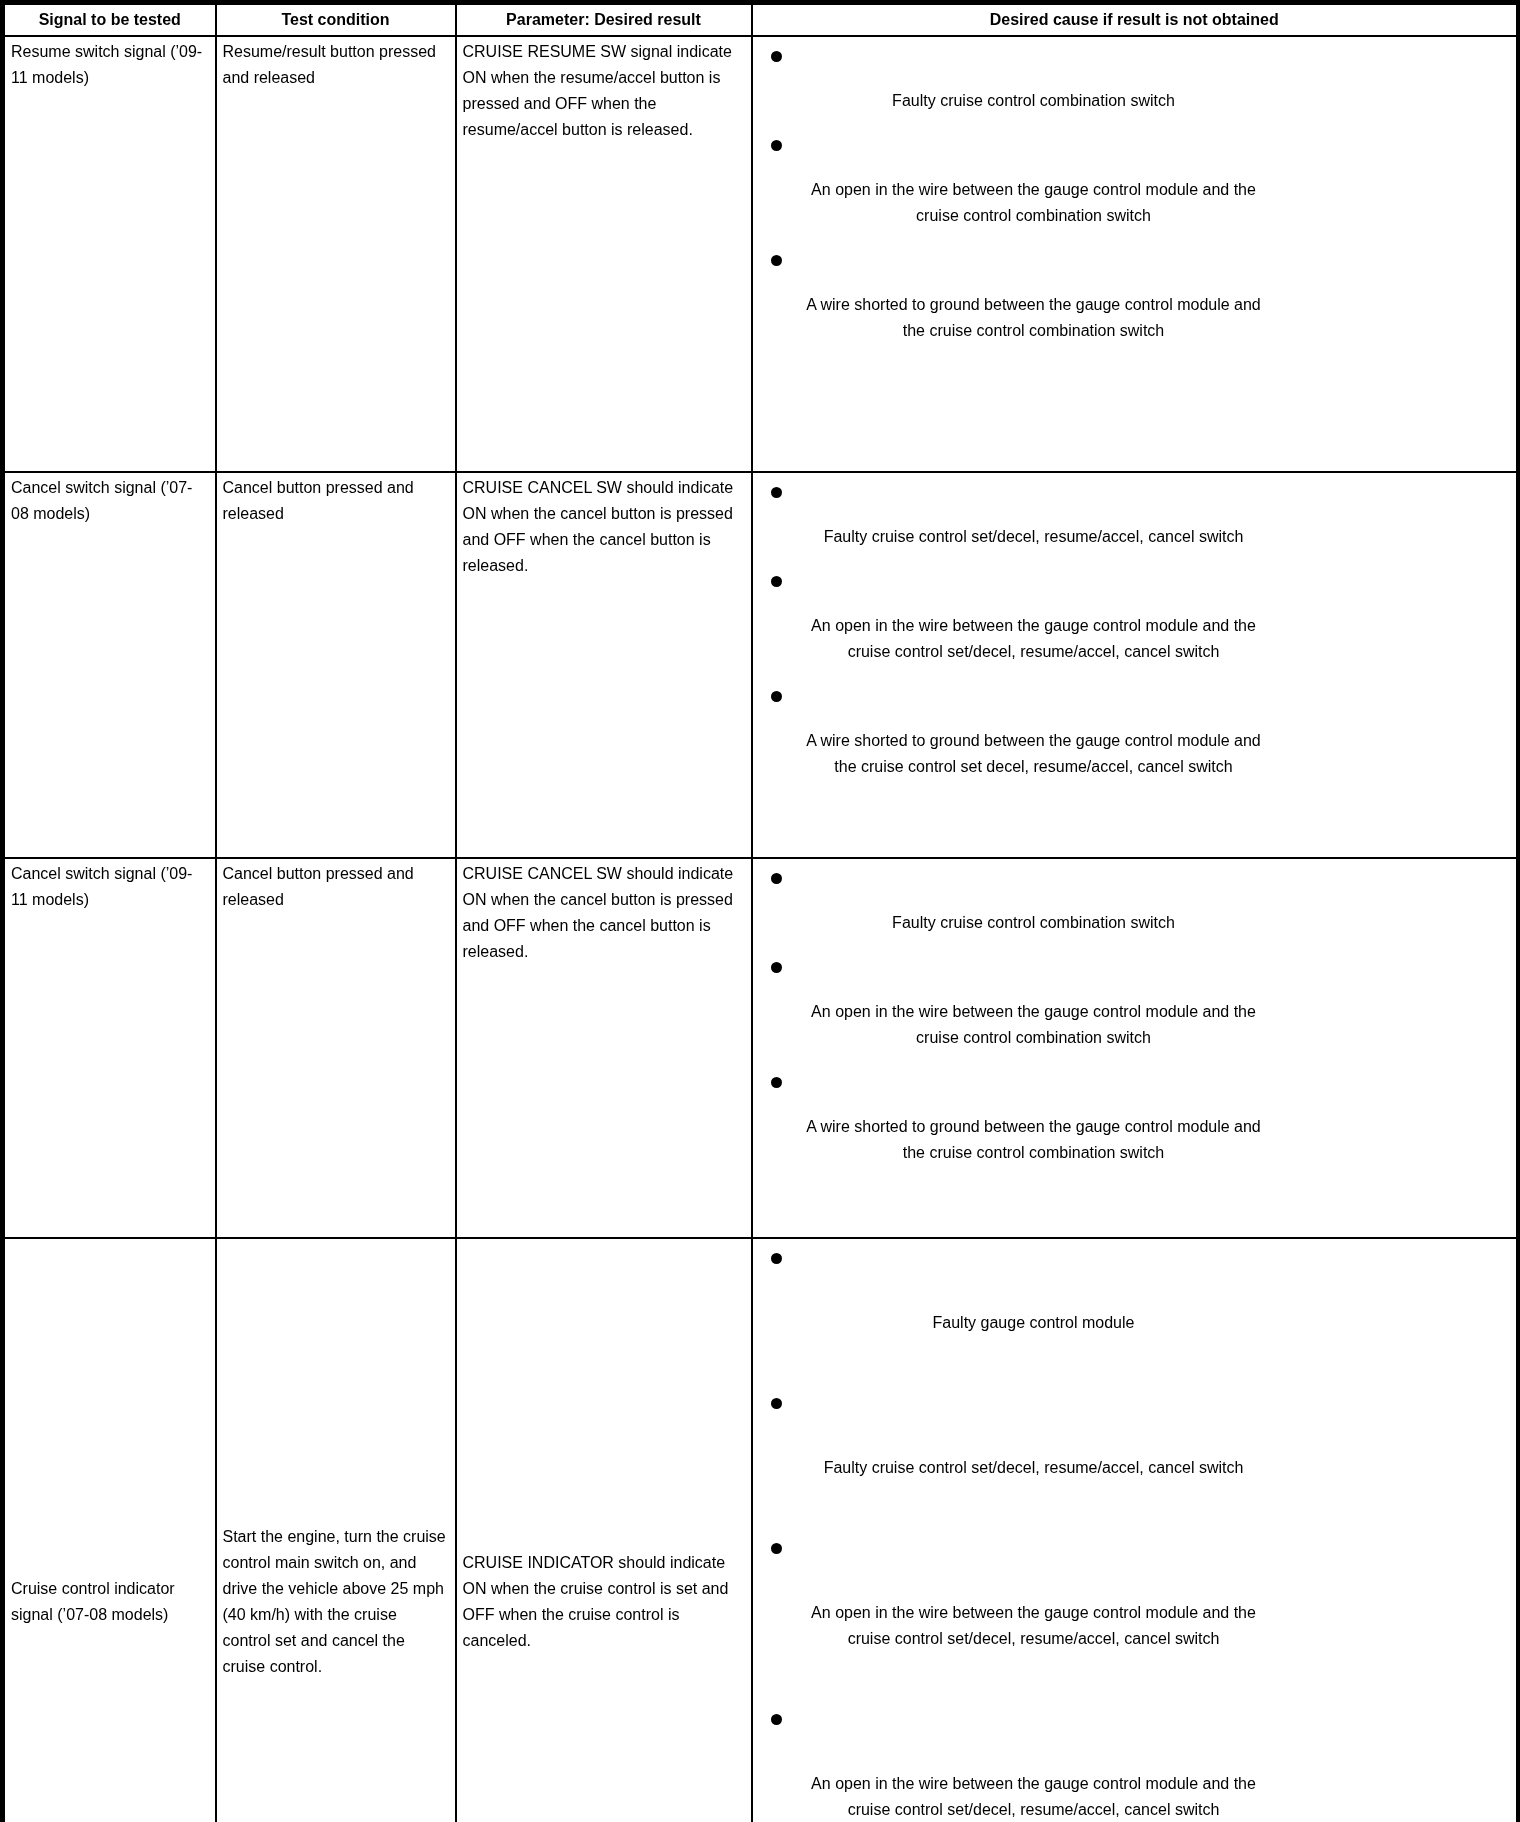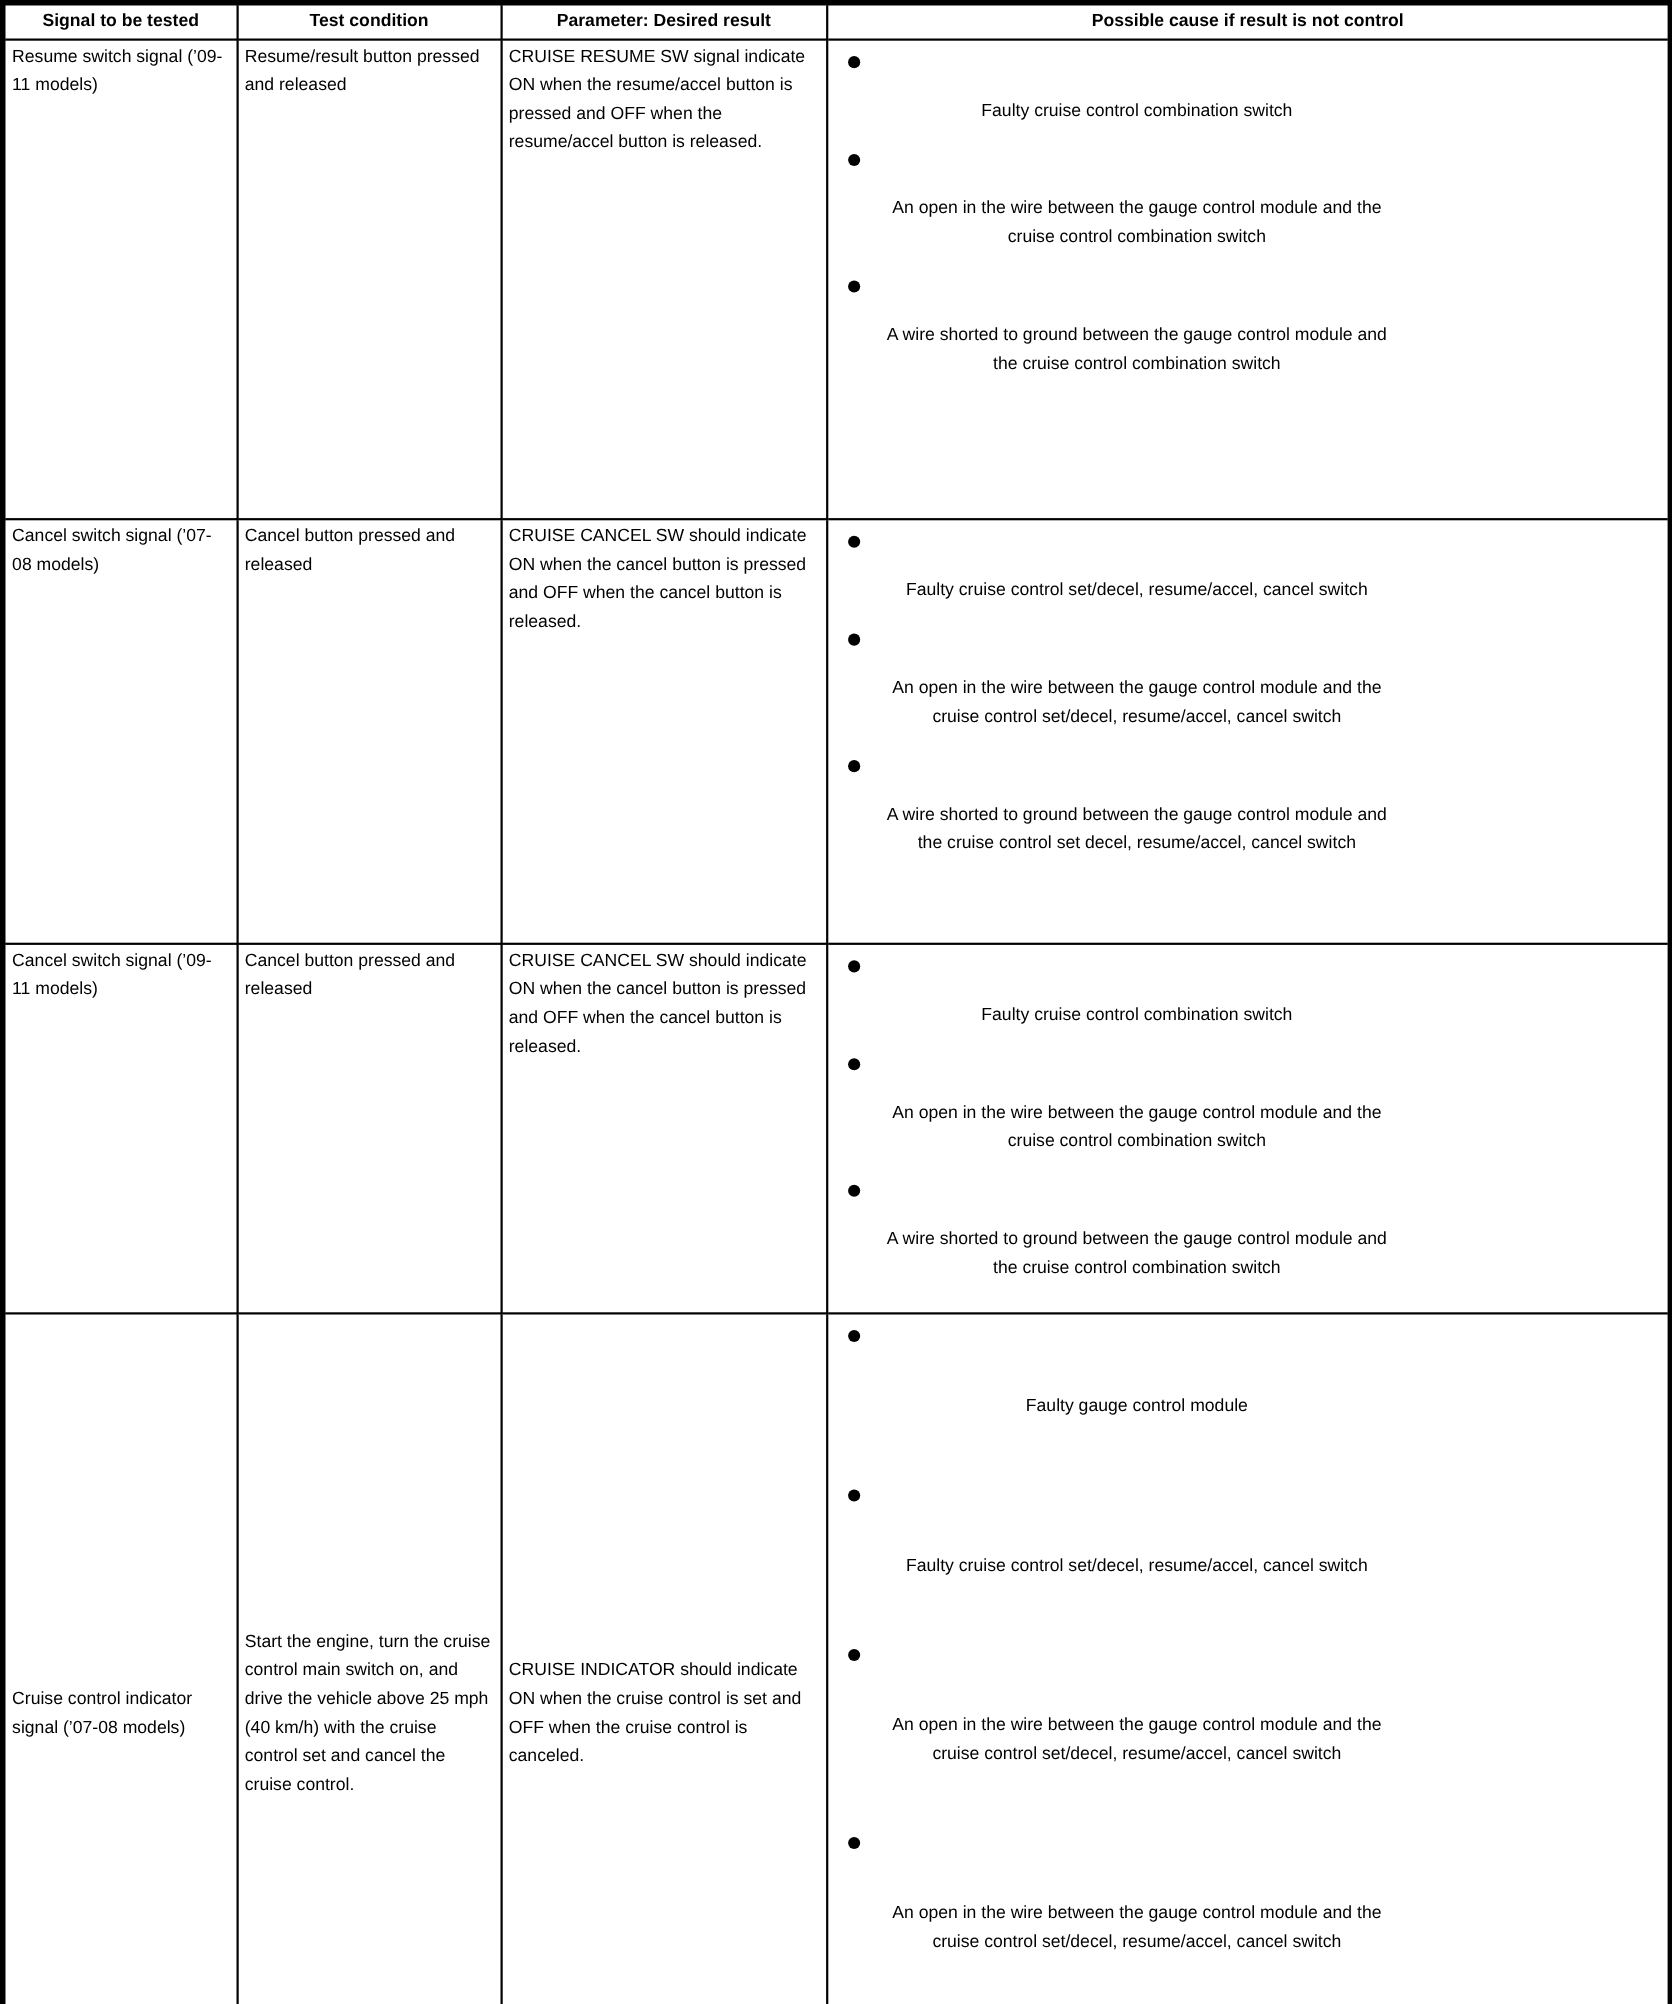--- a/index.html
+++ b/index.html
@@ -39,21 +39,21 @@
   th {
     font-weight: bold;
     text-align: center;
     vertical-align: middle;
     padding: 2px 4px;
   }
   th.bold { font-weight: bold; }
 
   tr.r1 { height: 436px; }
   tr.r2 { height: 386px; }
-  tr.r3 { height: 336px; }
+  tr.r3 { height: 380px; }
   tr.r4 { height: 730px; }
 
   td.mid { vertical-align: middle; }
 
   td.causes {
     padding: 12px 14px 4px 16px;
   }
   .cause { margin-bottom: 26px; text-align: center; }
   .cause:last-child { margin-bottom: 0; }
   .bullet {
@@ -79,21 +79,21 @@
     <col class="c1">
       <col class="c2">
       <col class="c3">
       <col class="c4">
   </colgroup>
   <thead>
     <tr>
       <th class="bold">Signal to be tested</th>
       <th>Test condition</th>
       <th class="bold">Parameter: Desired result</th>
-      <th>Possible cause if result is not control</th>
+      <th>Desired cause if result is not obtained</th>
     </tr>
   </thead>
   <tbody>
 
     <tr class="r1">
       <td>Resume switch signal (’09-11 models)</td>
       <td>Resume/result button pressed and released</td>
       <td>CRUISE RESUME SW signal indicate ON when the resume/accel button is pressed and OFF when the resume/accel button is released.</td>
       <td class="causes">
         <div class="cause">

